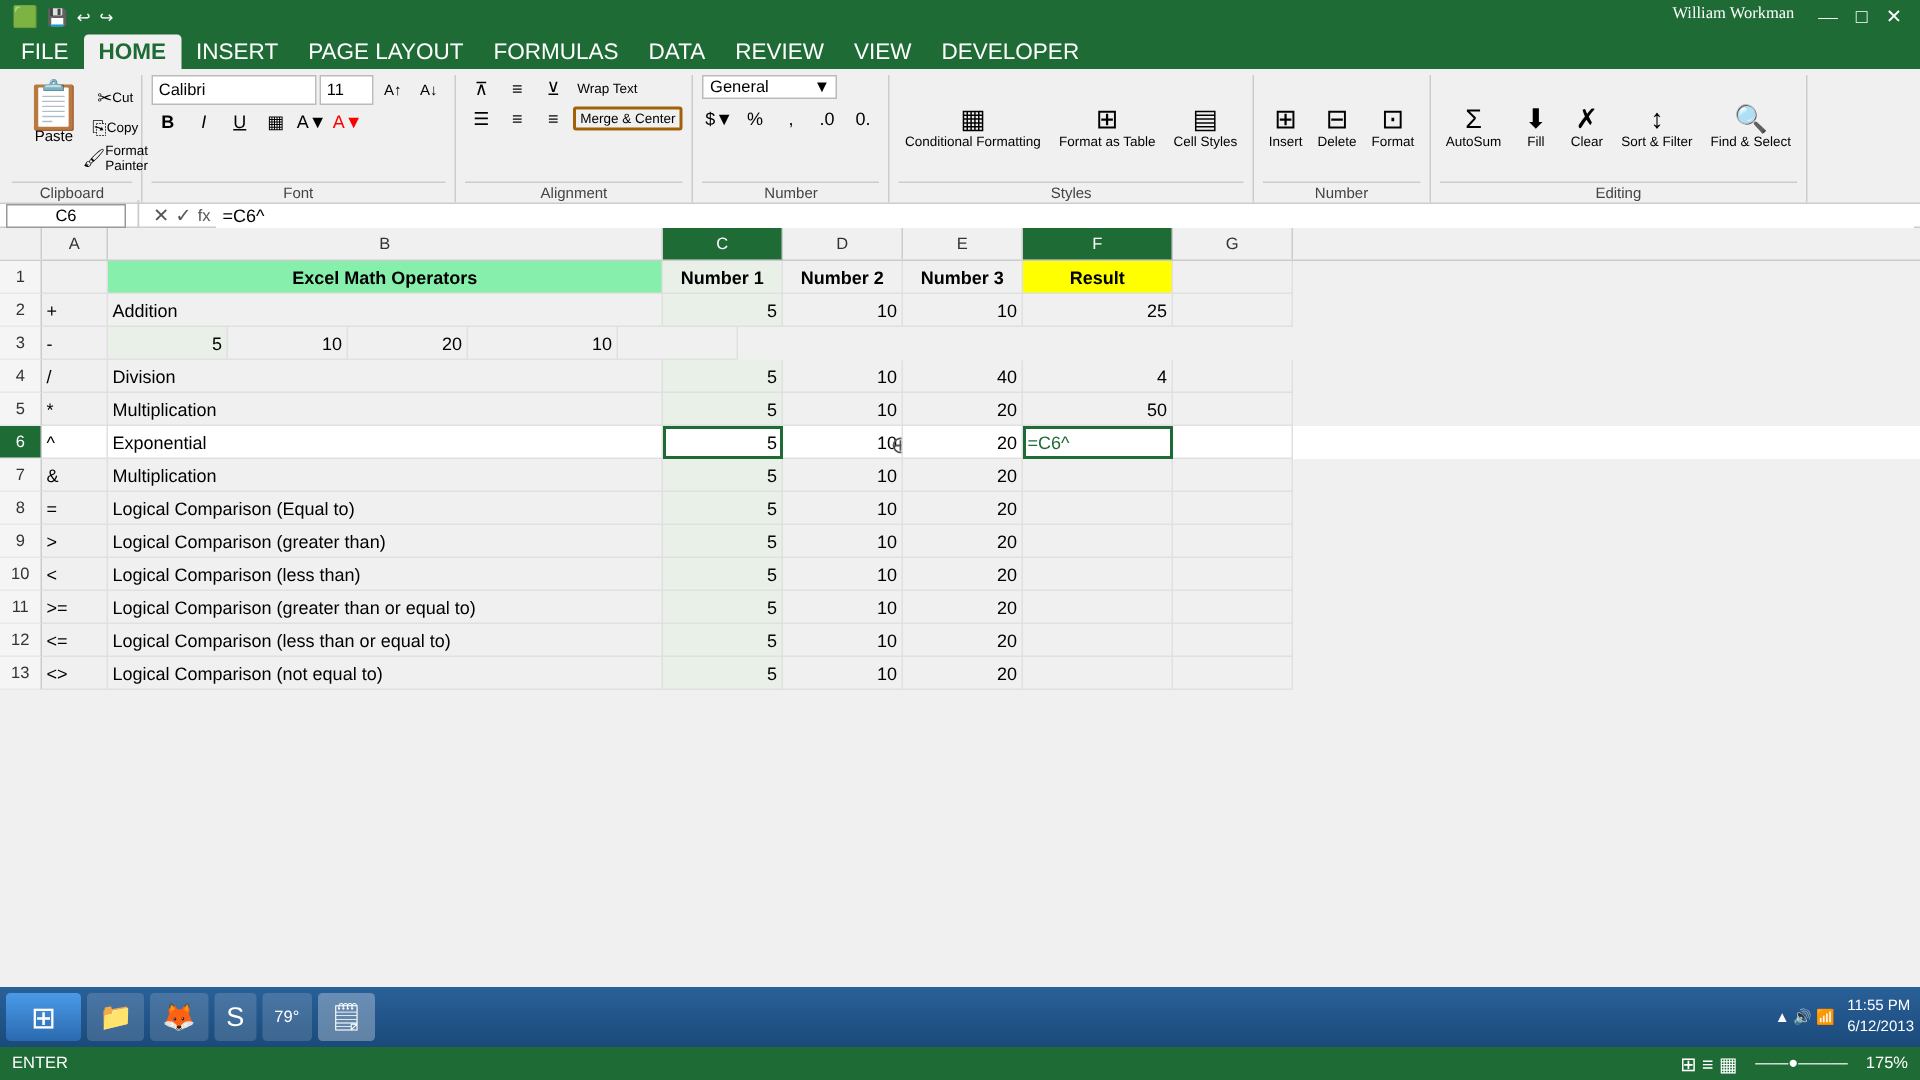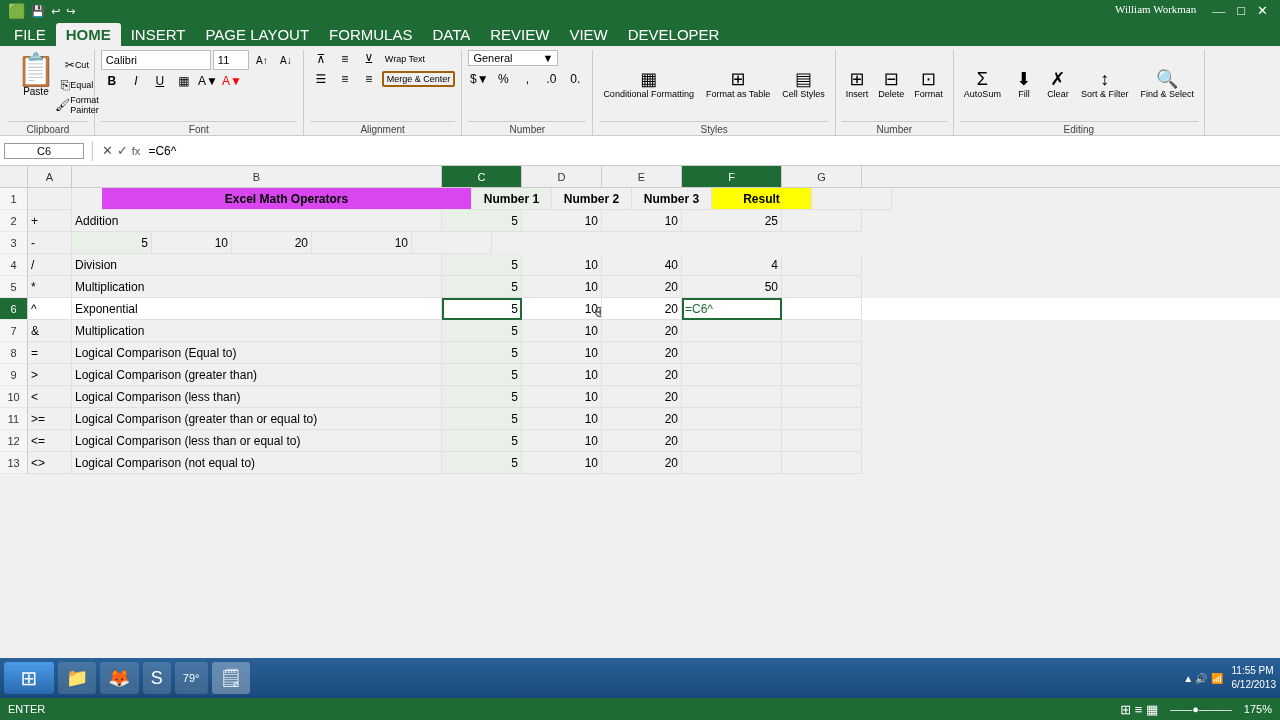--- a/index.html
+++ b/index.html
@@ -86,21 +86,21 @@
     .ribbon-btn .icon { font-size: 18px; line-height: 1; }
     .ribbon-btn .label { font-size: 9px; margin-top: 1px; }
     .ribbon-btn-lg { min-width: 44px; }
 
     
     .formula-bar {
       background: white;
       border-bottom: 1px solid #ccc;
       display: flex;
       align-items: center;
-      height: 30px;
+      height: 16px;
       padding: 0 4px;
       gap: 4px;
     }
     .cell-ref {
       width: 80px;
       border: 1px solid #999;
       padding: 1px 4px;
       font-size: 11px;
       text-align: center;
     }
@@ -177,21 +177,21 @@
       font-size: 12px;
       line-height: 22px;
       padding: 0 3px;
       overflow: hidden;
       white-space: nowrap;
       cursor: cell;
     }
     .cell.selected-col { background: #e8f0e8; }
     .cell.active { outline: 2px solid #1f6b35; outline-offset: -2px; background: white; }
     .cell.formula-active { outline: 2px solid #1f6b35; outline-offset: -2px; background: white; color: #1f6b35; }
-    .cell.header-row { font-weight: bold; text-align: center; background: #d946ef; margin-left: 30px; }
+    .cell.header-row { font-weight: bold; text-align: center; background: #86efac; }
     .cell.result-header { background: #ffff00; font-weight: bold; text-align: center; }
     .cell.num-cell { text-align: right; }
 
     
     .col-a { width: 44px; min-width: 44px; }
     .col-b { width: 370px; min-width: 370px; }
     .col-c { width: 80px; min-width: 80px; }
     .col-d { width: 80px; min-width: 80px; }
     .col-e { width: 80px; min-width: 80px; }
     .col-f { width: 100px; min-width: 100px; }
@@ -360,21 +360,21 @@
           <span style="font-size:10px;">Paste</span>
         </div>
       </div>
       <div style="display:flex;flex-direction:column;gap:2px;justify-content:center;">
         <div class="ribbon-small-btn">
           <span>✂</span>
           <span style="font-size:9px;">Cut</span>
         </div>
         <div class="ribbon-small-btn">
           <span>⎘</span>
-          <span style="font-size:9px;">Equal</span>
+          <span style="font-size:9px;">Copy</span>
         </div>
         <div class="ribbon-small-btn">
           <span>🖌</span>
           <span style="font-size:9px;">Format Painter</span>
         </div>
       </div>
     </div>
     <div class="ribbon-group-label">Clipboard</div>
   </div>
 

